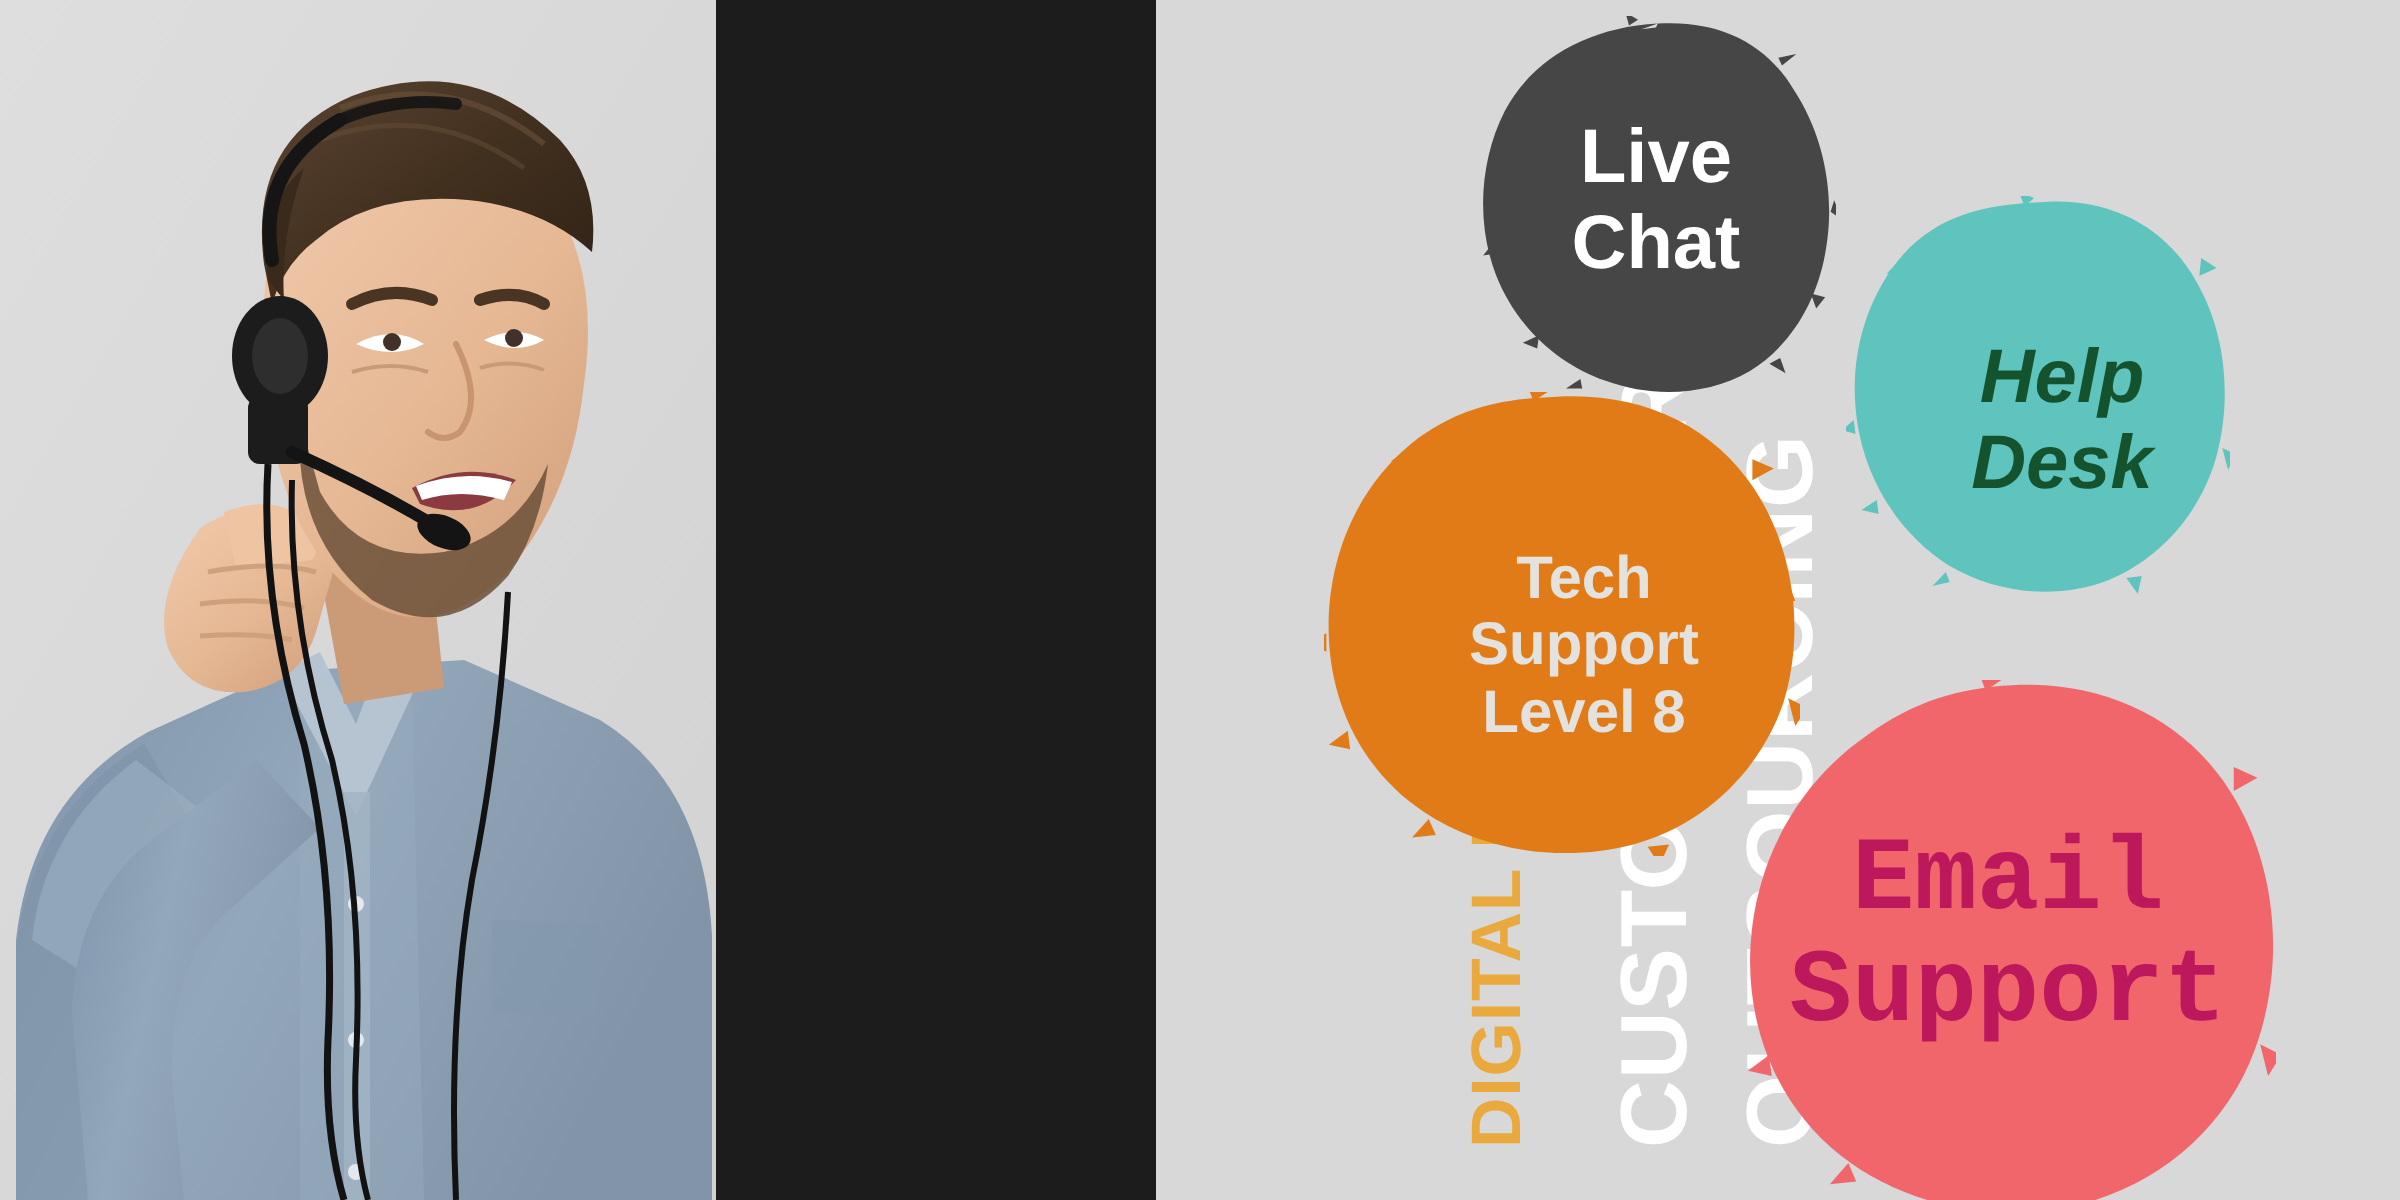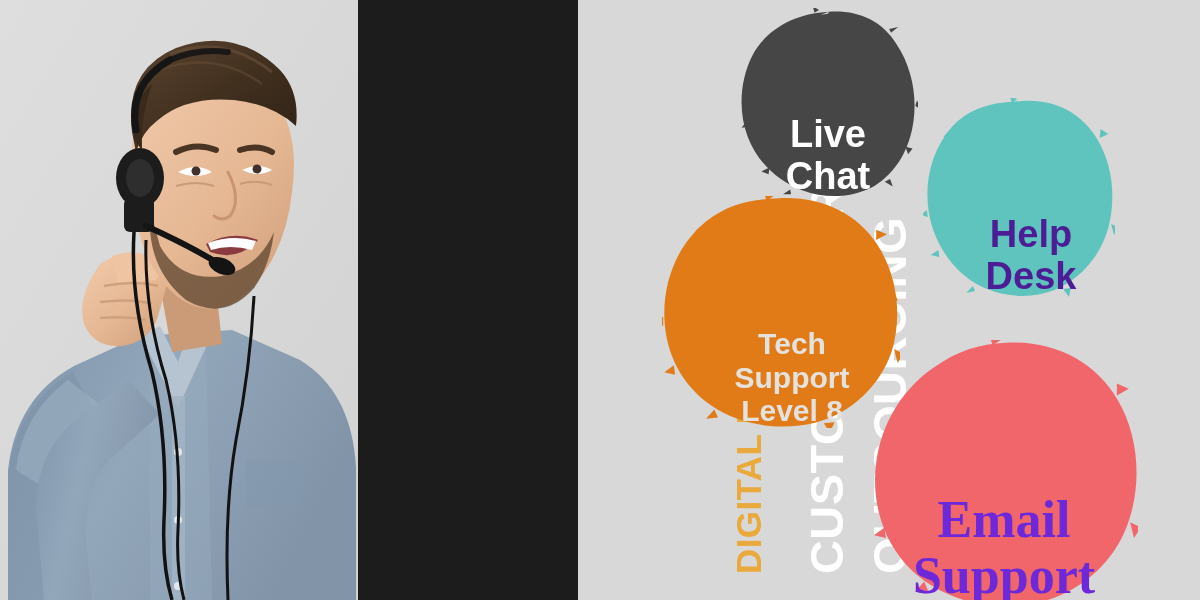--- a/index.html
+++ b/index.html
@@ -61,21 +61,21 @@
   }
 
   
   .blob-pane {
     position:absolute; left:578px; top:0;
     width:622px; height:600px;
   }
   .blob {
     position:absolute;
     display:flex;
-    align-items:flex-end;
+    align-items:center;
     justify-content:center;
     text-align:center;
     line-height:1.12;
   }
   .blob svg {
     position:absolute; inset:0;
     width:100%; height:100%;
     display:block;
   }
   .blob .blob-label {
@@ -86,28 +86,28 @@
 
   #blob-live-chat     { left:160px;  top:8px;   width:180px; height:190px; }
   #blob-help-desk     { left:345px;  top:98px;  width:192px; height:200px; }
   #blob-tech-support  { left:84px;   top:196px; width:238px; height:232px; }
   #blob-email-support { left:296px;  top:340px; width:264px; height:264px; }
 
   #blob-live-chat .blob-label {
     color:#ffffff; font-size:38px; margin-top:-4px;
   }
   #blob-help-desk .blob-label {
-    color:#4c1d95; font-size:38px; margin-top:26px; margin-left:24px;
+    color:#14532d; font-size:38px; margin-top:26px; margin-left:24px;font-style:italic;
   }
   #blob-tech-support .blob-label {
     color:#e4e2de; font-size:30px; margin-top:22px; margin-left:22px;
   }
   #blob-email-support .blob-label {
-    color:#6d28d9; font-size:52px;
-    font-family:Liberation Serif, serif;
+    color:#be185d; font-size:52px;
+    font-family:Liberation Mono, monospace;
     margin-top:-6px; margin-left:-4px;
     line-height:1.08;
   }
 </style>
 </head>
 <body>
 
 <div class="banner">
 
   <div class="photo-pane">

